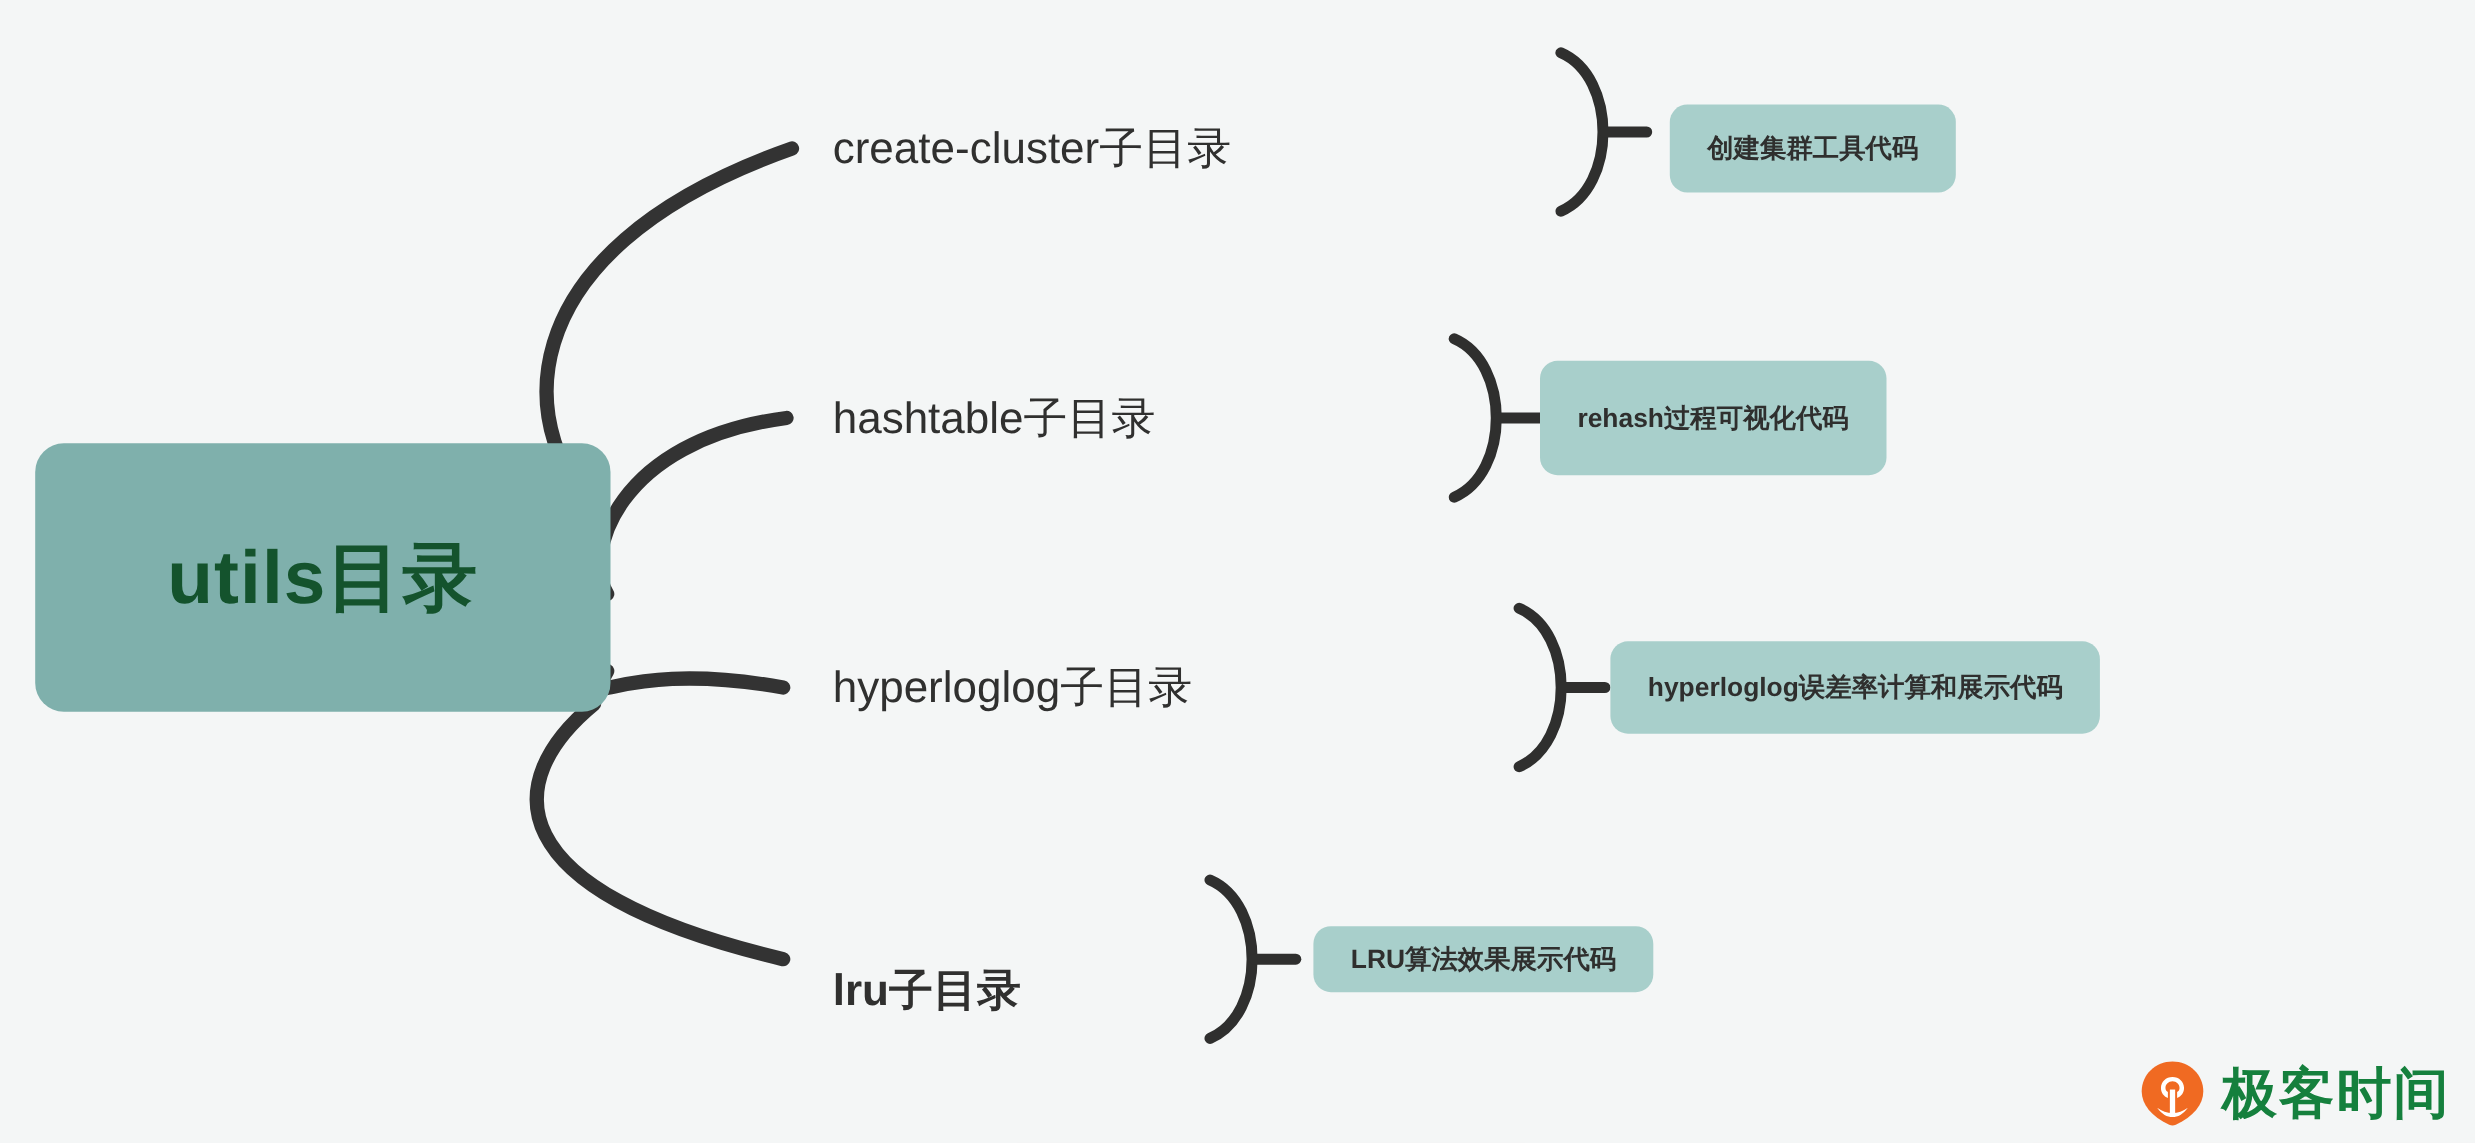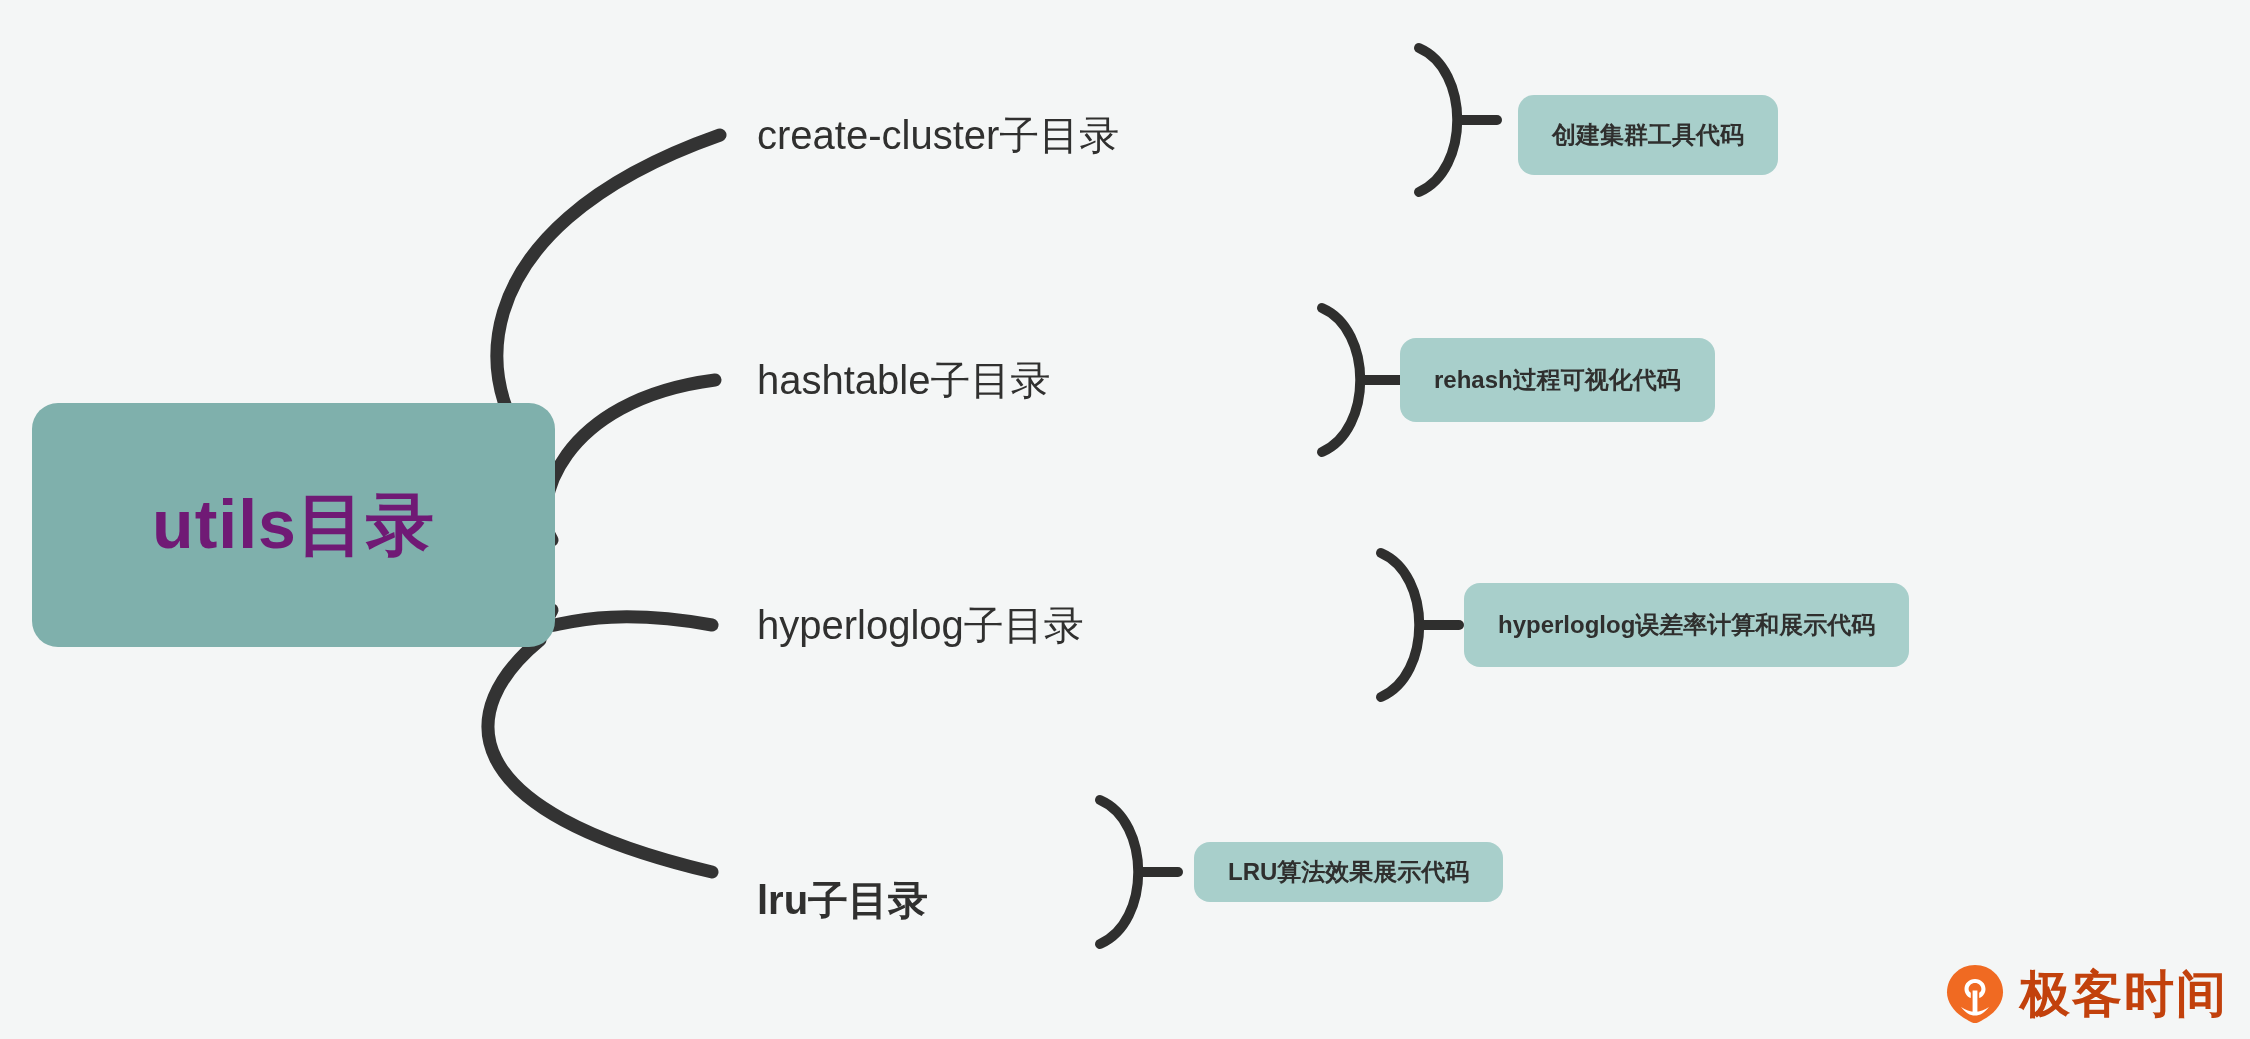--- a/index.html
+++ b/index.html
@@ -28,21 +28,21 @@
     border-radius: 26px;
     display: flex;
     align-items: center;
     justify-content: center;
     box-sizing: border-box;
     z-index: 3;
   }
   .root-label {
     font-size: 68px;
     font-weight: 700;
-    color: #701a75;
+    color: #14532d;
     letter-spacing: 1px;
     white-space: nowrap;
   }
   
   #links {
     position: absolute;
     left: 0;
     top: 0;
     width: 2250px;
     height: 1039px;
@@ -88,21 +88,21 @@
   }
   .wm-mark {
     width: 62px;
     height: 62px;
     position: relative;
     flex: none;
   }
   .wm-text {
     font-size: 50px;
     font-weight: 700;
-    color: #c2410c;
+    color: #15803d;
     letter-spacing: 2px;
     line-height: 1;
   }
 </style>
 </head>
 <body>
 
 <div id="canvas">
 
   <svg id="links" viewBox="0 0 2250 1039" xmlns="http://www.w3.org/2000/svg">
@@ -126,21 +126,21 @@
   </svg>
 
   <div class="root-node">
     <span class="root-label">utils目录</span>
   </div>
 
   <div class="branch-label" style="left:757px; top:135px;">create-cluster子目录</div>
   <div class="badge" style="left:1518px; top:135px; height:80px;">创建集群工具代码</div>
 
   <div class="branch-label" style="left:757px; top:380px;">hashtable子目录</div>
-  <div class="badge" style="left:1400px; top:380px; height:84px;">rehash过程可视化代码</div>
+  <div class="badge" style="left:1400px; top:380px; height:104px;">rehash过程可视化代码</div>
 
   <div class="branch-label" style="left:757px; top:625px;">hyperloglog子目录</div>
   <div class="badge" style="left:1464px; top:625px; height:84px;">hyperloglog误差率计算和展示代码</div>
 
   <div class="branch-label" style="left:757px; top:900px;font-weight:bold;">lru子目录</div>
   <div class="badge" style="left:1194px; top:872px; height:60px;">LRU算法效果展示代码</div>
 
   <div class="watermark">
     <div class="wm-mark">
       <svg viewBox="0 0 62 62" width="62" height="62" xmlns="http://www.w3.org/2000/svg">

